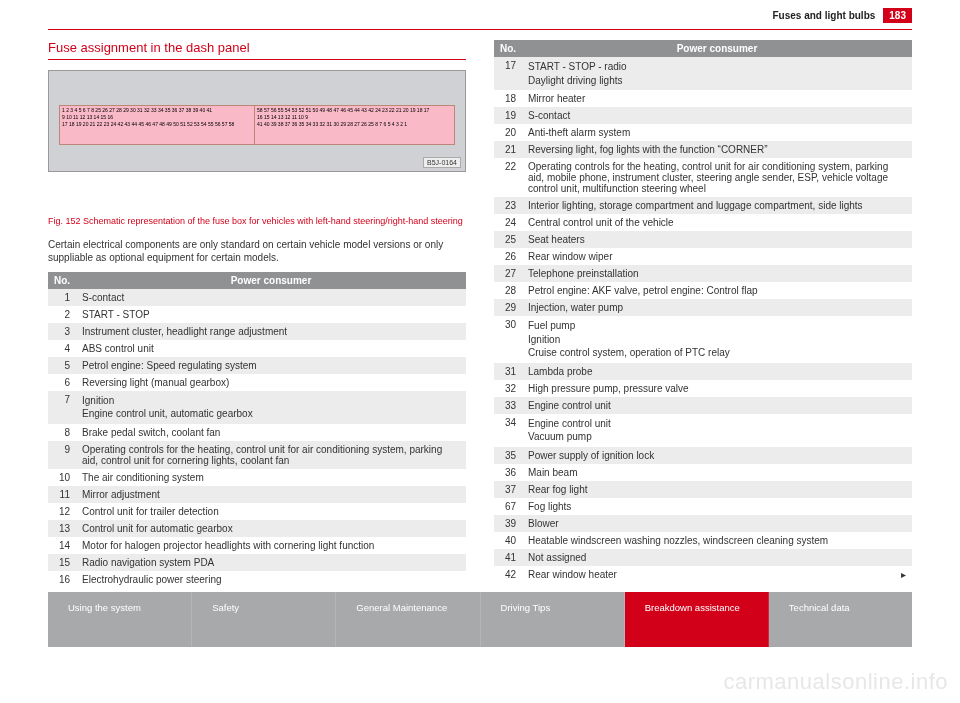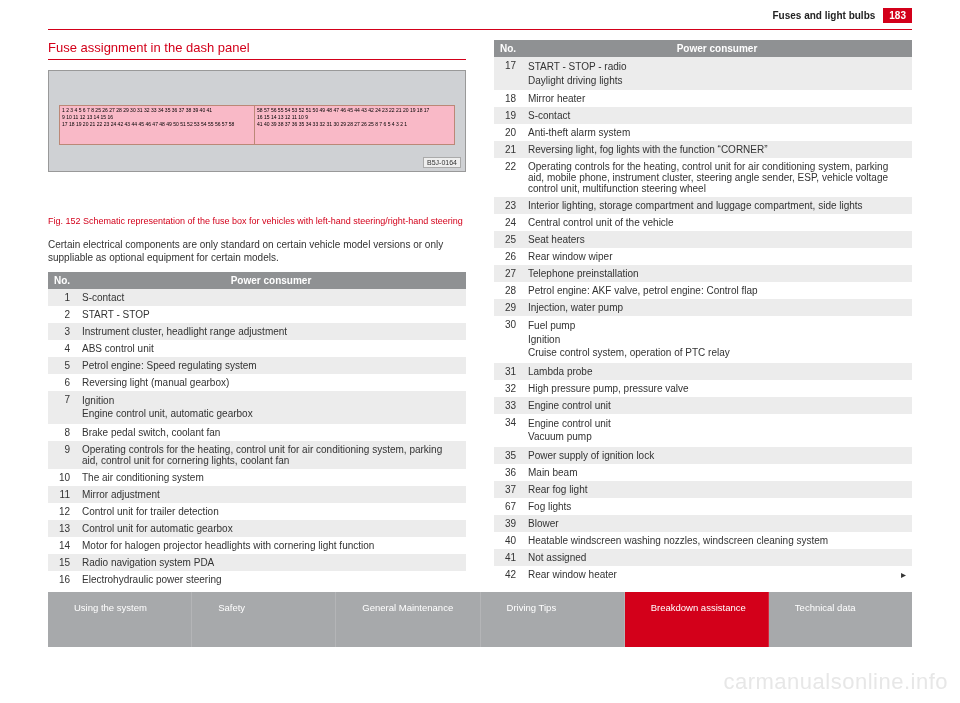--- a/index.html
+++ b/index.html
@@ -131,21 +131,21 @@
     left: 48px;
     right: 48px;
     bottom: 56px;
     display: flex;
   }
   .nav-item {
     flex: 1;
     background: #a7a9ab;
     color: #fff;
     font-size: 9.5px;
-    padding: 10px 10px 34px 26px;
+    padding: 10px 10px 34px 20px;
     border-right: 1px solid rgba(255,255,255,0.15);
   }
   .nav-item:last-child { border-right: none; }
   .nav-item.active { background: #d3001a; }
 
   .watermark {
     position: absolute;
     right: 12px;
     bottom: 8px;
     font-size: 22px;

